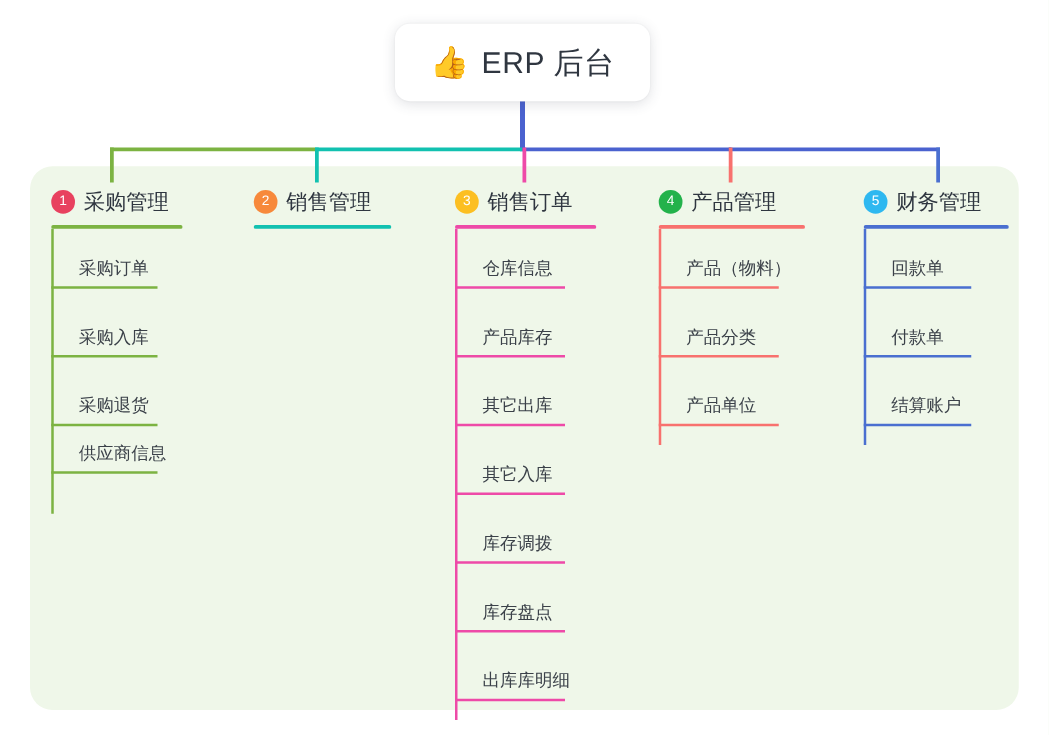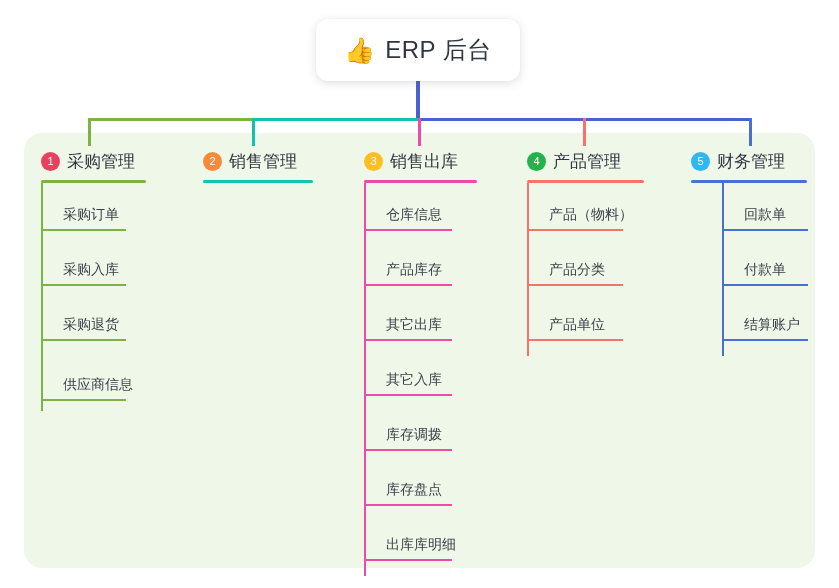--- a/index.html
+++ b/index.html
@@ -111,37 +111,37 @@
             <div class="item-rule" style="width: 85px; background: rgb(124, 179, 66);"></div>
           </div>
           <div class="item" style="top: 63px; width: 109px;">
             <span class="item-label">采购入库</span>
             <div class="item-rule" style="width: 85px; background: rgb(124, 179, 66);"></div>
           </div>
           <div class="item" style="top: 118px; width: 109px;">
             <span class="item-label">采购退货</span>
             <div class="item-rule" style="width: 85px; background: rgb(124, 179, 66);"></div>
           </div>
-          <div class="item" style="top: 178px; width: 109px;">
+          <div class="item" style="top: 156px; width: 109px;">
             <span class="item-label">供应商信息</span>
             <div class="item-rule" style="width: 85px; background: rgb(124, 179, 66);"></div>
           </div>
         </div>
       </div>
       <div class="col" style="left: 203px; top: 148px;">
         <div class="col-head">
           <span class="badge" style="background: rgb(247, 137, 59);">2</span>
           <span class="col-title">销售管理</span>
         </div>
         <div class="head-rule" style="width: 110px; background: rgb(18, 193, 176);"></div>
       </div>
       <div class="col" style="left: 364px; top: 148px;">
         <div class="col-head">
           <span class="badge" style="background: rgb(252, 191, 34);">3</span>
-          <span class="col-title">销售出库</span>
+          <span class="col-title">销售订单</span>
         </div>
         <div class="head-rule" style="width: 113px; background: rgb(238, 74, 168);"></div>
         <div class="items" style="height: 393px;">
           <div class="spine" style="background: rgb(238, 74, 168); height: 393px;"></div>
           <div class="item" style="top: 8px; width: 112px;">
             <span class="item-label">仓库信息</span>
             <div class="item-rule" style="width: 88px; background: rgb(238, 74, 168);"></div>
           </div>
           <div class="item" style="top: 63px; width: 112px;">
             <span class="item-label">产品库存</span>
@@ -190,21 +190,21 @@
             <div class="item-rule" style="width: 96px; background: rgb(248, 113, 110);"></div>
           </div>
         </div>
       </div>
       <div class="col" style="left: 691px; top: 148px;">
         <div class="col-head">
           <span class="badge" style="background: rgb(46, 184, 240);">5</span>
           <span class="col-title">财务管理</span>
         </div>
         <div class="head-rule" style="width: 116px; background: rgb(74, 111, 208);"></div>
-        <div class="items" style="height: 173px; margin-left: 31px;">
+        <div class="items" style="height: 173px;">
           <div class="spine" style="background: rgb(74, 111, 208); height: 173px;"></div>
           <div class="item" style="top: 8px; width: 110px;">
             <span class="item-label">回款单</span>
             <div class="item-rule" style="width: 86px; background: rgb(74, 111, 208);"></div>
           </div>
           <div class="item" style="top: 63px; width: 110px;">
             <span class="item-label">付款单</span>
             <div class="item-rule" style="width: 86px; background: rgb(74, 111, 208);"></div>
           </div>
           <div class="item" style="top: 118px; width: 110px;">

